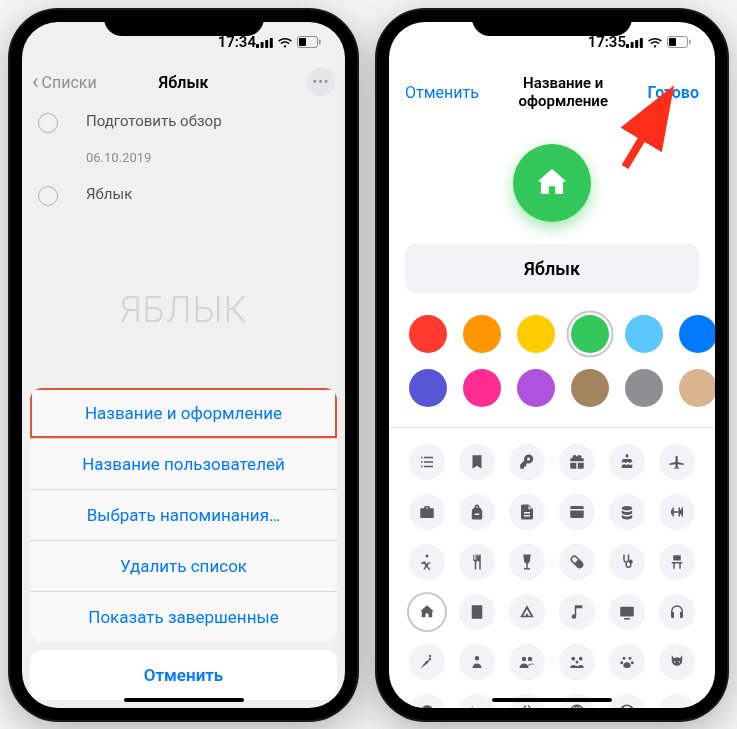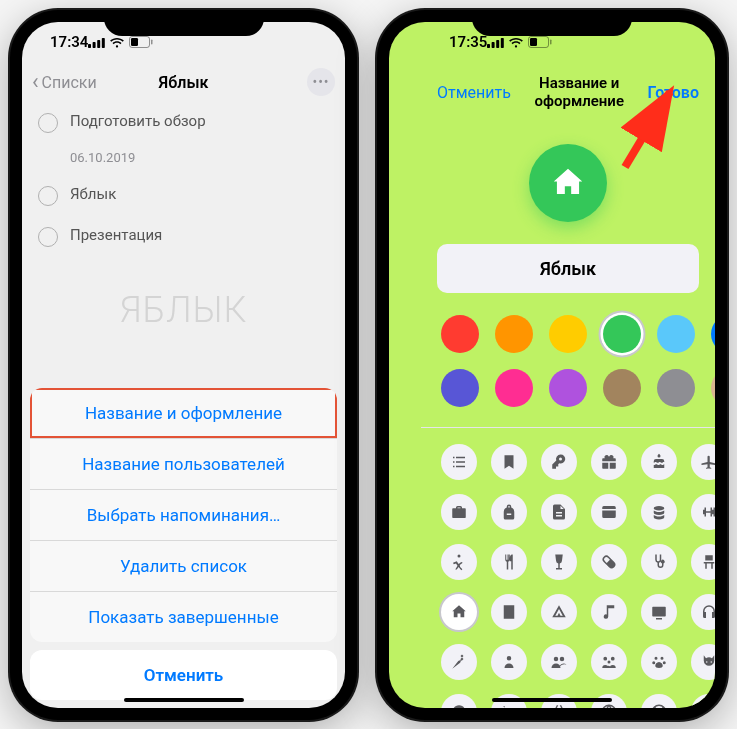--- a/index.html
+++ b/index.html
@@ -15,40 +15,40 @@
     box-shadow: 0 0 0 2px #1a1a1a, 0 10px 40px rgba(0,0,0,0.3);
   }
   .screen {
     width: 100%;
     height: 100%;
     background: #f0f0f0;
     border-radius: 36px;
     overflow: hidden;
     position: relative;
   }
-  .screen.white { background: #bef264; padding-left: 32px; }
+  .screen.white { background: #ffffff; }
   
   .notch {
     position: absolute;
     top: 0;
     left: 50%;
     transform: translateX(-50%);
     width: 160px;
     height: 26px;
     background: #000;
     border-bottom-left-radius: 18px;
     border-bottom-right-radius: 18px;
     z-index: 100;
   }
   
   .status-bar {
     height: 40px;
     display: flex;
     align-items: center;
-    justify-content: flex-start;
+    justify-content: flex-end;
     padding: 0 24px 0 28px;
     font-size: 15px;
     font-weight: 600;
     color: #000;
     position: relative;
     z-index: 50;
   }
   .status-right { display: flex; align-items: center; gap: 4px; }
   
   .nav-bar {
@@ -57,21 +57,21 @@
     align-items: center;
     padding: 0 10px;
     position: relative;
   }
   .back-btn { display: flex; align-items: center; color: #8e8e93; font-size: 16px; cursor: pointer; }
   .back-chevron { font-size: 22px; margin-right: 3px; line-height: 1; }
   .nav-title { position: absolute; left: 50%; transform: translateX(-50%); font-size: 16px; font-weight: 600; color: #000; }
   .nav-more { margin-left: auto; width: 28px; height: 28px; background: #e5e5ea; border-radius: 50%; display: flex; align-items: center; justify-content: center; color: #8e8e93; font-size: 14px; letter-spacing: 1px; }
   
   .reminders-list { padding: 0 16px; }
-  .reminder-item { display: flex; align-items: flex-start; gap: 12px; padding: 10px 0; font-size: 15px; color: #555; }
+  .reminder-item { display: flex; align-items: flex-start; gap: 28px; padding: 10px 0; font-size: 15px; color: #555; }
   .reminder-radio { width: 20px; height: 20px; border: 1.5px solid #b0b0b0; border-radius: 50%; flex-shrink: 0; margin-top: 1px; }
   .reminder-content { display: flex; flex-direction: column; }
   .reminder-date { font-size: 13px; color: #8e8e93; margin-top: 20px; }
   
   .watermark {
     position: absolute;
     top: 42%; left: 50%;
     transform: translate(-50%,-50%);
     font-size: 36px;
     color: rgba(100,100,100,0.2);
@@ -246,26 +246,20 @@
         <div class="reminder-radio"></div>
         <div class="reminder-content">
           <span>Подготовить обзор</span>
           <span class="reminder-date">06.10.2019</span>
         </div>
       </div>
       <div class="reminder-item">
         <div class="reminder-radio"></div>
         <div class="reminder-content">
           <span>Яблык</span>
-        </div>
-      </div>
-      <div class="reminder-item">
-        <div class="reminder-radio"></div>
-        <div class="reminder-content">
-          <span>Презентация</span>
         </div>
       </div>
     </div>
 
     <div class="watermark">ЯБЛЫК</div>
 
     <div class="action-sheet">
       <div class="sheet-group">
         <div class="sheet-item highlighted">Название и оформление</div>
         <div class="sheet-item">Название пользователей</div>

